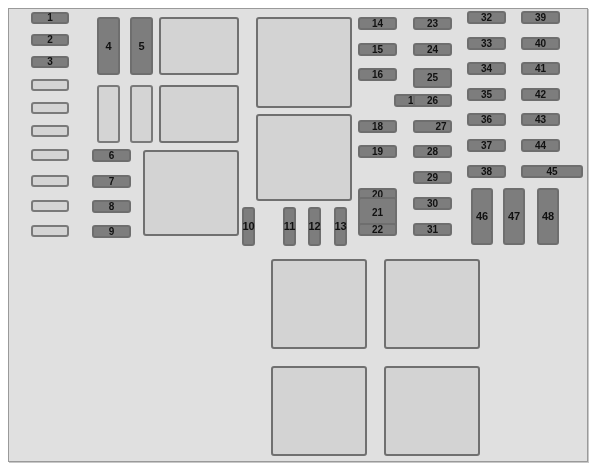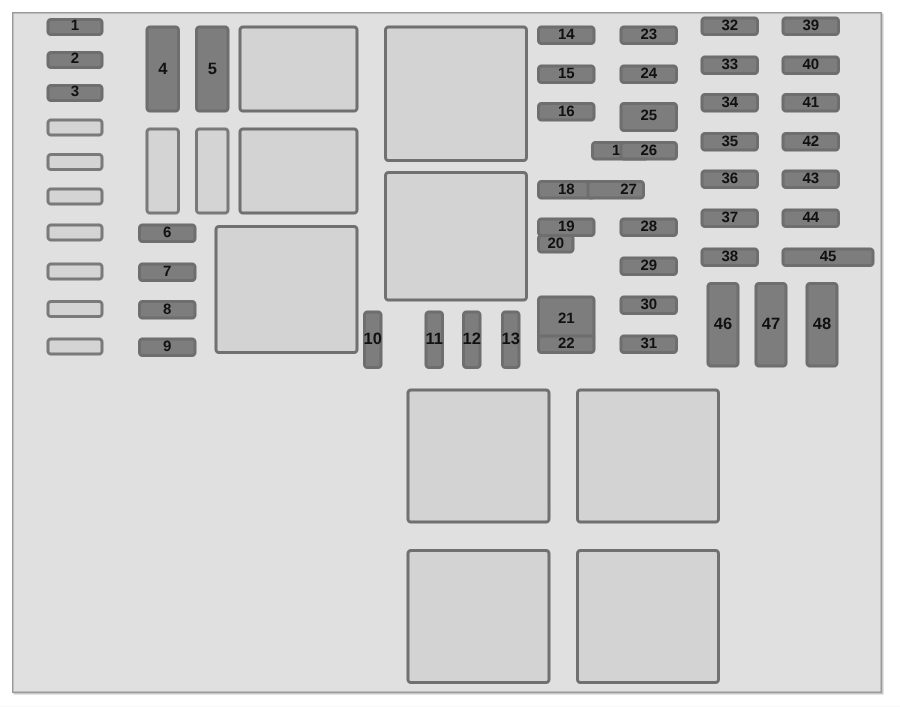--- a/index.html
+++ b/index.html
@@ -49,28 +49,28 @@
     <div class="el fuse tall" style="left: 242px; top: 207px; width: 13px; height: 39px;">10</div>
     <div class="el fuse tall" style="left: 283px; top: 207px; width: 13px; height: 39px;">11</div>
     <div class="el fuse tall" style="left: 308px; top: 207px; width: 13px; height: 39px;">12</div>
     <div class="el fuse tall" style="left: 334px; top: 207px; width: 13px; height: 39px;">13</div>
     <div class="el fuse" style="left: 358px; top: 17px; width: 39px; height: 13px;">14</div>
     <div class="el fuse" style="left: 358px; top: 43px; width: 39px; height: 13px;">15</div>
     <div class="el fuse" style="left: 358px; top: 68px; width: 39px; height: 13px;">16</div>
     <div class="el fuse" style="left: 358px; top: 94px; width: 39px; height: 13px; margin-left: 36px;">17</div>
     <div class="el fuse" style="left: 358px; top: 120px; width: 39px; height: 13px;">18</div>
     <div class="el fuse" style="left: 358px; top: 145px; width: 39px; height: 13px;">19</div>
-    <div class="el fuse" style="left: 358px; top: 156px; width: 25px; height: 13px;">20</div>
+    <div class="el fuse" style="left: 358px; top: 188px; width: 39px; height: 13px;">20</div>
     <div class="el fuse" style="left: 358px; top: 197px; width: 39px; height: 31px;">21</div>
     <div class="el fuse" style="left: 358px; top: 223px; width: 39px; height: 13px;">22</div>
     <div class="el fuse" style="left: 413px; top: 17px; width: 39px; height: 13px;">23</div>
     <div class="el fuse" style="left: 413px; top: 43px; width: 39px; height: 13px;">24</div>
     <div class="el fuse" style="left: 413px; top: 68px; width: 39px; height: 20px;">25</div>
     <div class="el fuse" style="left: 413px; top: 94px; width: 39px; height: 13px;">26</div>
-    <div class="el fuse" style="left: 391px; top: 120px; width: 39px; height: 13px; padding-left: 17px;">27</div>
+    <div class="el fuse" style="left: 413px; top: 120px; width: 39px; height: 13px; padding-left: 17px;">27</div>
     <div class="el fuse" style="left: 413px; top: 145px; width: 39px; height: 13px;">28</div>
     <div class="el fuse" style="left: 413px; top: 171px; width: 39px; height: 13px;">29</div>
     <div class="el fuse" style="left: 413px; top: 197px; width: 39px; height: 13px;">30</div>
     <div class="el fuse" style="left: 413px; top: 223px; width: 39px; height: 13px;">31</div>
     <div class="el fuse" style="left: 467px; top: 11px; width: 39px; height: 13px;">32</div>
     <div class="el fuse" style="left: 467px; top: 37px; width: 39px; height: 13px;">33</div>
     <div class="el fuse" style="left: 467px; top: 62px; width: 39px; height: 13px;">34</div>
     <div class="el fuse" style="left: 467px; top: 88px; width: 39px; height: 13px;">35</div>
     <div class="el fuse" style="left: 467px; top: 113px; width: 39px; height: 13px;">36</div>
     <div class="el fuse" style="left: 467px; top: 139px; width: 39px; height: 13px;">37</div>

